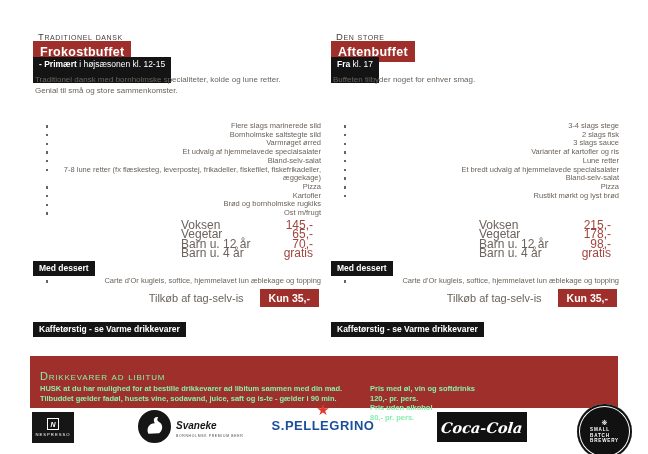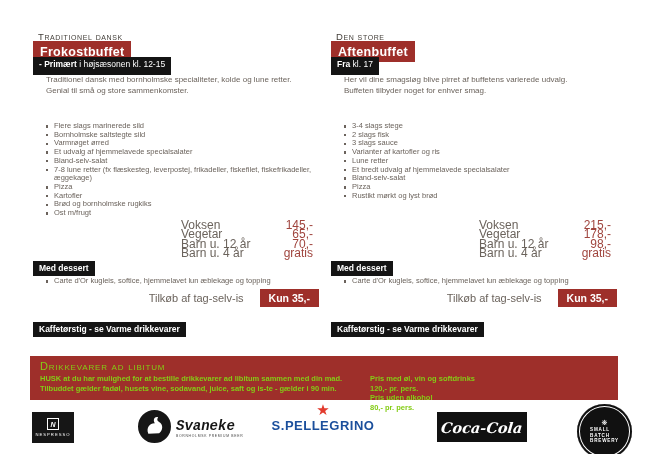--- a/index.html
+++ b/index.html
@@ -17,25 +17,25 @@
   .eyebrow{
     position:absolute;top:3px;left:5px;font-variant:small-caps;
     font-size:9.5px;letter-spacing:.6px;color:#45403b;
   }
   .title-box{
     position:absolute;top:13px;left:0;display:inline-block;background:var(--red);
     color:#fff;font-weight:bold;font-size:12.5px;padding:4px 7px 3px;letter-spacing:.3px;
   }
   .subtitle-box{
     position:absolute;top:29px;left:0;display:inline-block;background:var(--black);
-    color:#fff;font-size:8.5px;padding:2px 6px 6px;white-space:nowrap;
+    color:#fff;font-size:8.5px;padding:2px 6px 14px;white-space:nowrap;
   }
   .subtitle-box .strong{font-weight:bold;}
-  .intro{position:absolute;top:46px;left:13px;font-size:8px;line-height:11px;color:var(--text);}
-  ul.items{position:absolute;left:12px;right:0;margin:0;padding:0;list-style:none;}
+  .intro{position:absolute;top:46px;left:2px;font-size:8px;line-height:11px;color:var(--text);}
+  ul.items{position:absolute;left:12px;right:0;margin:0;padding:0;list-style:none;text-align:right;}
   ul.items.main{top:94px;}
   ul.items li{
     position:relative;font-size:7.5px;line-height:8.7px;padding-left:9px;color:var(--text);
   }
   ul.items li::before{
     content:"";position:absolute;left:1px;top:3.2px;width:2.4px;height:2.4px;background:#6b635c;
   }
   .prices{position:absolute;top:193px;left:148px;width:132px;}
   .price-row{display:flex;justify-content:space-between;font-size:12px;line-height:9.3px;}
   .price-label{color:var(--text);}
@@ -51,44 +51,44 @@
     align-items:center;gap:16px;
   }
   .addon-label{font-size:11px;color:var(--text);margin-left:18px;}
   .red-box{
     background:var(--red);color:#fff;font-weight:bold;font-size:10.5px;
     padding:2.5px 9px 3.5px;white-space:nowrap;
   }
   .coffee-bar{position:absolute;top:294px;left:0;}
   
   .banner{
-    position:absolute;left:30px;top:356px;width:588px;height:44px;background:var(--red);
-    color:#84cc16;box-sizing:border-box;padding:4px 10px;
+    position:absolute;left:30px;top:356px;width:588px;height:52px;background:var(--red);
+    color:#86efac;box-sizing:border-box;padding:14px 10px;
   }
   .banner-title{font-variant:small-caps;font-size:11px;letter-spacing:.8px;}
   .banner-body{display:flex;justify-content:space-between;margin-top:2px;}
   .banner-lines{font-size:7.5px;font-weight:bold;line-height:9.5px;}
   .banner-prices{width:238px;margin-top:0;}
   .banner-price-row{display:flex;justify-content:space-between;font-size:7.5px;font-weight:bold;line-height:9.5px;flex-direction:column;}
   
   .logos{position:absolute;left:0;top:400px;width:648px;height:54px;}
   .logo{position:absolute;}
   .nespresso{
     left:32px;top:12px;width:42px;height:31px;background:#161616;color:#fff;
     display:flex;flex-direction:column;align-items:center;justify-content:center;gap:2px;
   }
   .nespresso .mono{
     width:10px;height:10px;border:1px solid #fff;display:flex;align-items:center;
     justify-content:center;font-size:7px;font-style:italic;font-weight:bold;
   }
   .nespresso .wordmark{font-size:4.2px;letter-spacing:1px;font-variant:small-caps;}
   .svaneke{left:138px;top:10px;display:flex;align-items:center;gap:5px;}
   .svaneke .wordmark{
-    font-family:Liberation Mono, monospace;font-style:italic;font-weight:bold;
-    font-size:14px;color:#161616;line-height:14px;
+    font-family:Liberation Sans, sans-serif;font-style:italic;font-weight:bold;
+    font-size:10px;color:#161616;line-height:14px;
   }
   .svaneke .tagline{font-size:3.4px;letter-spacing:.7px;color:#444;margin-top:1px;text-align:center;}
   .pellegrino{left:258px;top:2px;width:130px;text-align:center;}
   .pellegrino .star{display:block;height:16px;line-height:16px;color:var(--starred);font-size:15px;}
   .pellegrino .wordmark{
     display:block;margin-top:0;color:var(--pelblue);font-weight:bold;font-size:13px;
     letter-spacing:.5px;
   }
   .cocacola{
     left:437px;top:12px;width:90px;height:30px;background:#111;color:#fff;
@@ -166,21 +166,20 @@
     </div>
     <div class="black-box coffee-bar">Kaffetørstig - se Varme drikkevarer</div>
   </section>
 
   <section class="col right">
     <div class="eyebrow">Den store</div>
     <div class="title-box">Aftenbuffet</div>
     <div class="subtitle-box"><span class="strong">Fra</span><span> kl. 17</span></div>
     <div class="intro">
 
-    <div class="intro-line">Her vil dine smagsløg blive pirret af buffetens varierede udvalg.</div>
         <div class="intro-line">Buffeten tilbyder noget for enhver smag.</div>
       </div>
     <ul class="items main">
 
     <li>3-4 slags stege</li>
         <li>2 slags fisk</li>
         <li>3 slags sauce</li>
         <li>Varianter af kartofler og ris</li>
         <li>Lune retter</li>
         <li>Et bredt udvalg af hjemmelavede specialsalater</li>

